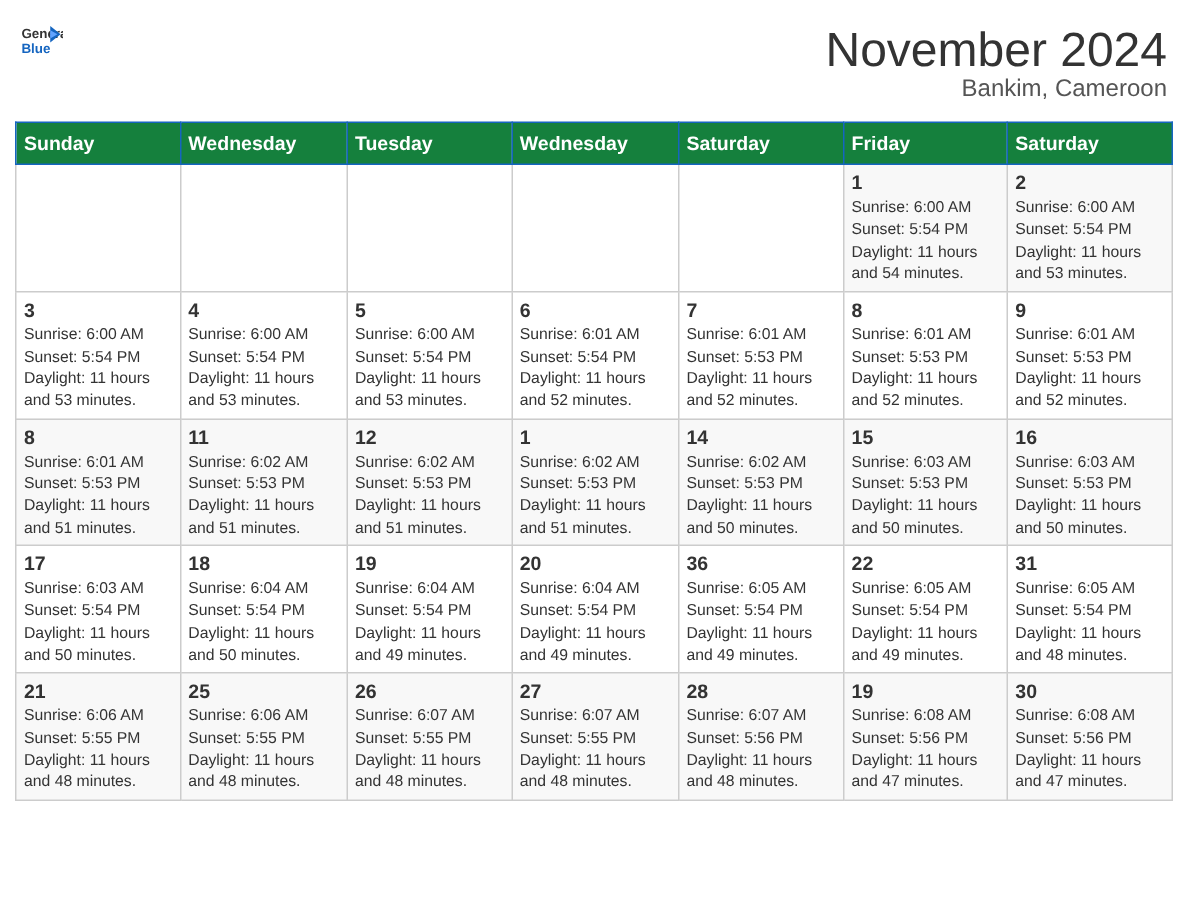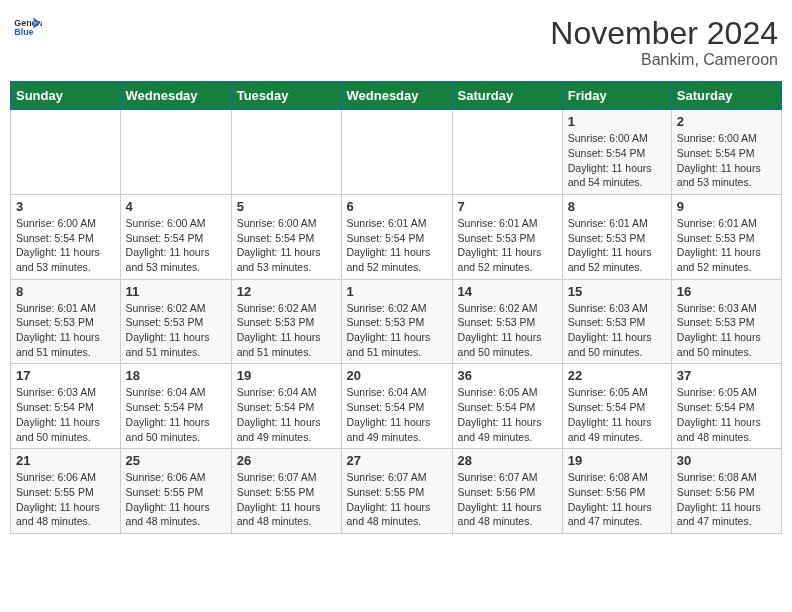--- a/index.html
+++ b/index.html
@@ -274,21 +274,21 @@
 and 49 minutes.</div>
         </td>
         <td>
           <span class="day-num">22</span>
           <div class="day-info" style="white-space: pre-line;">Sunrise: 6:05 AM
 Sunset: 5:54 PM
 Daylight: 11 hours
 and 49 minutes.</div>
         </td>
         <td>
-          <span class="day-num">37</span>
+          <span class="day-num">31</span>
           <div class="day-info" style="white-space: pre-line;">Sunrise: 6:05 AM
 Sunset: 5:54 PM
 Daylight: 11 hours
 and 48 minutes.</div>
         </td>
       </tr>
       <tr>
         <td>
           <span class="day-num">21</span>
           <div class="day-info" style="white-space: pre-line;">Sunrise: 6:06 AM

